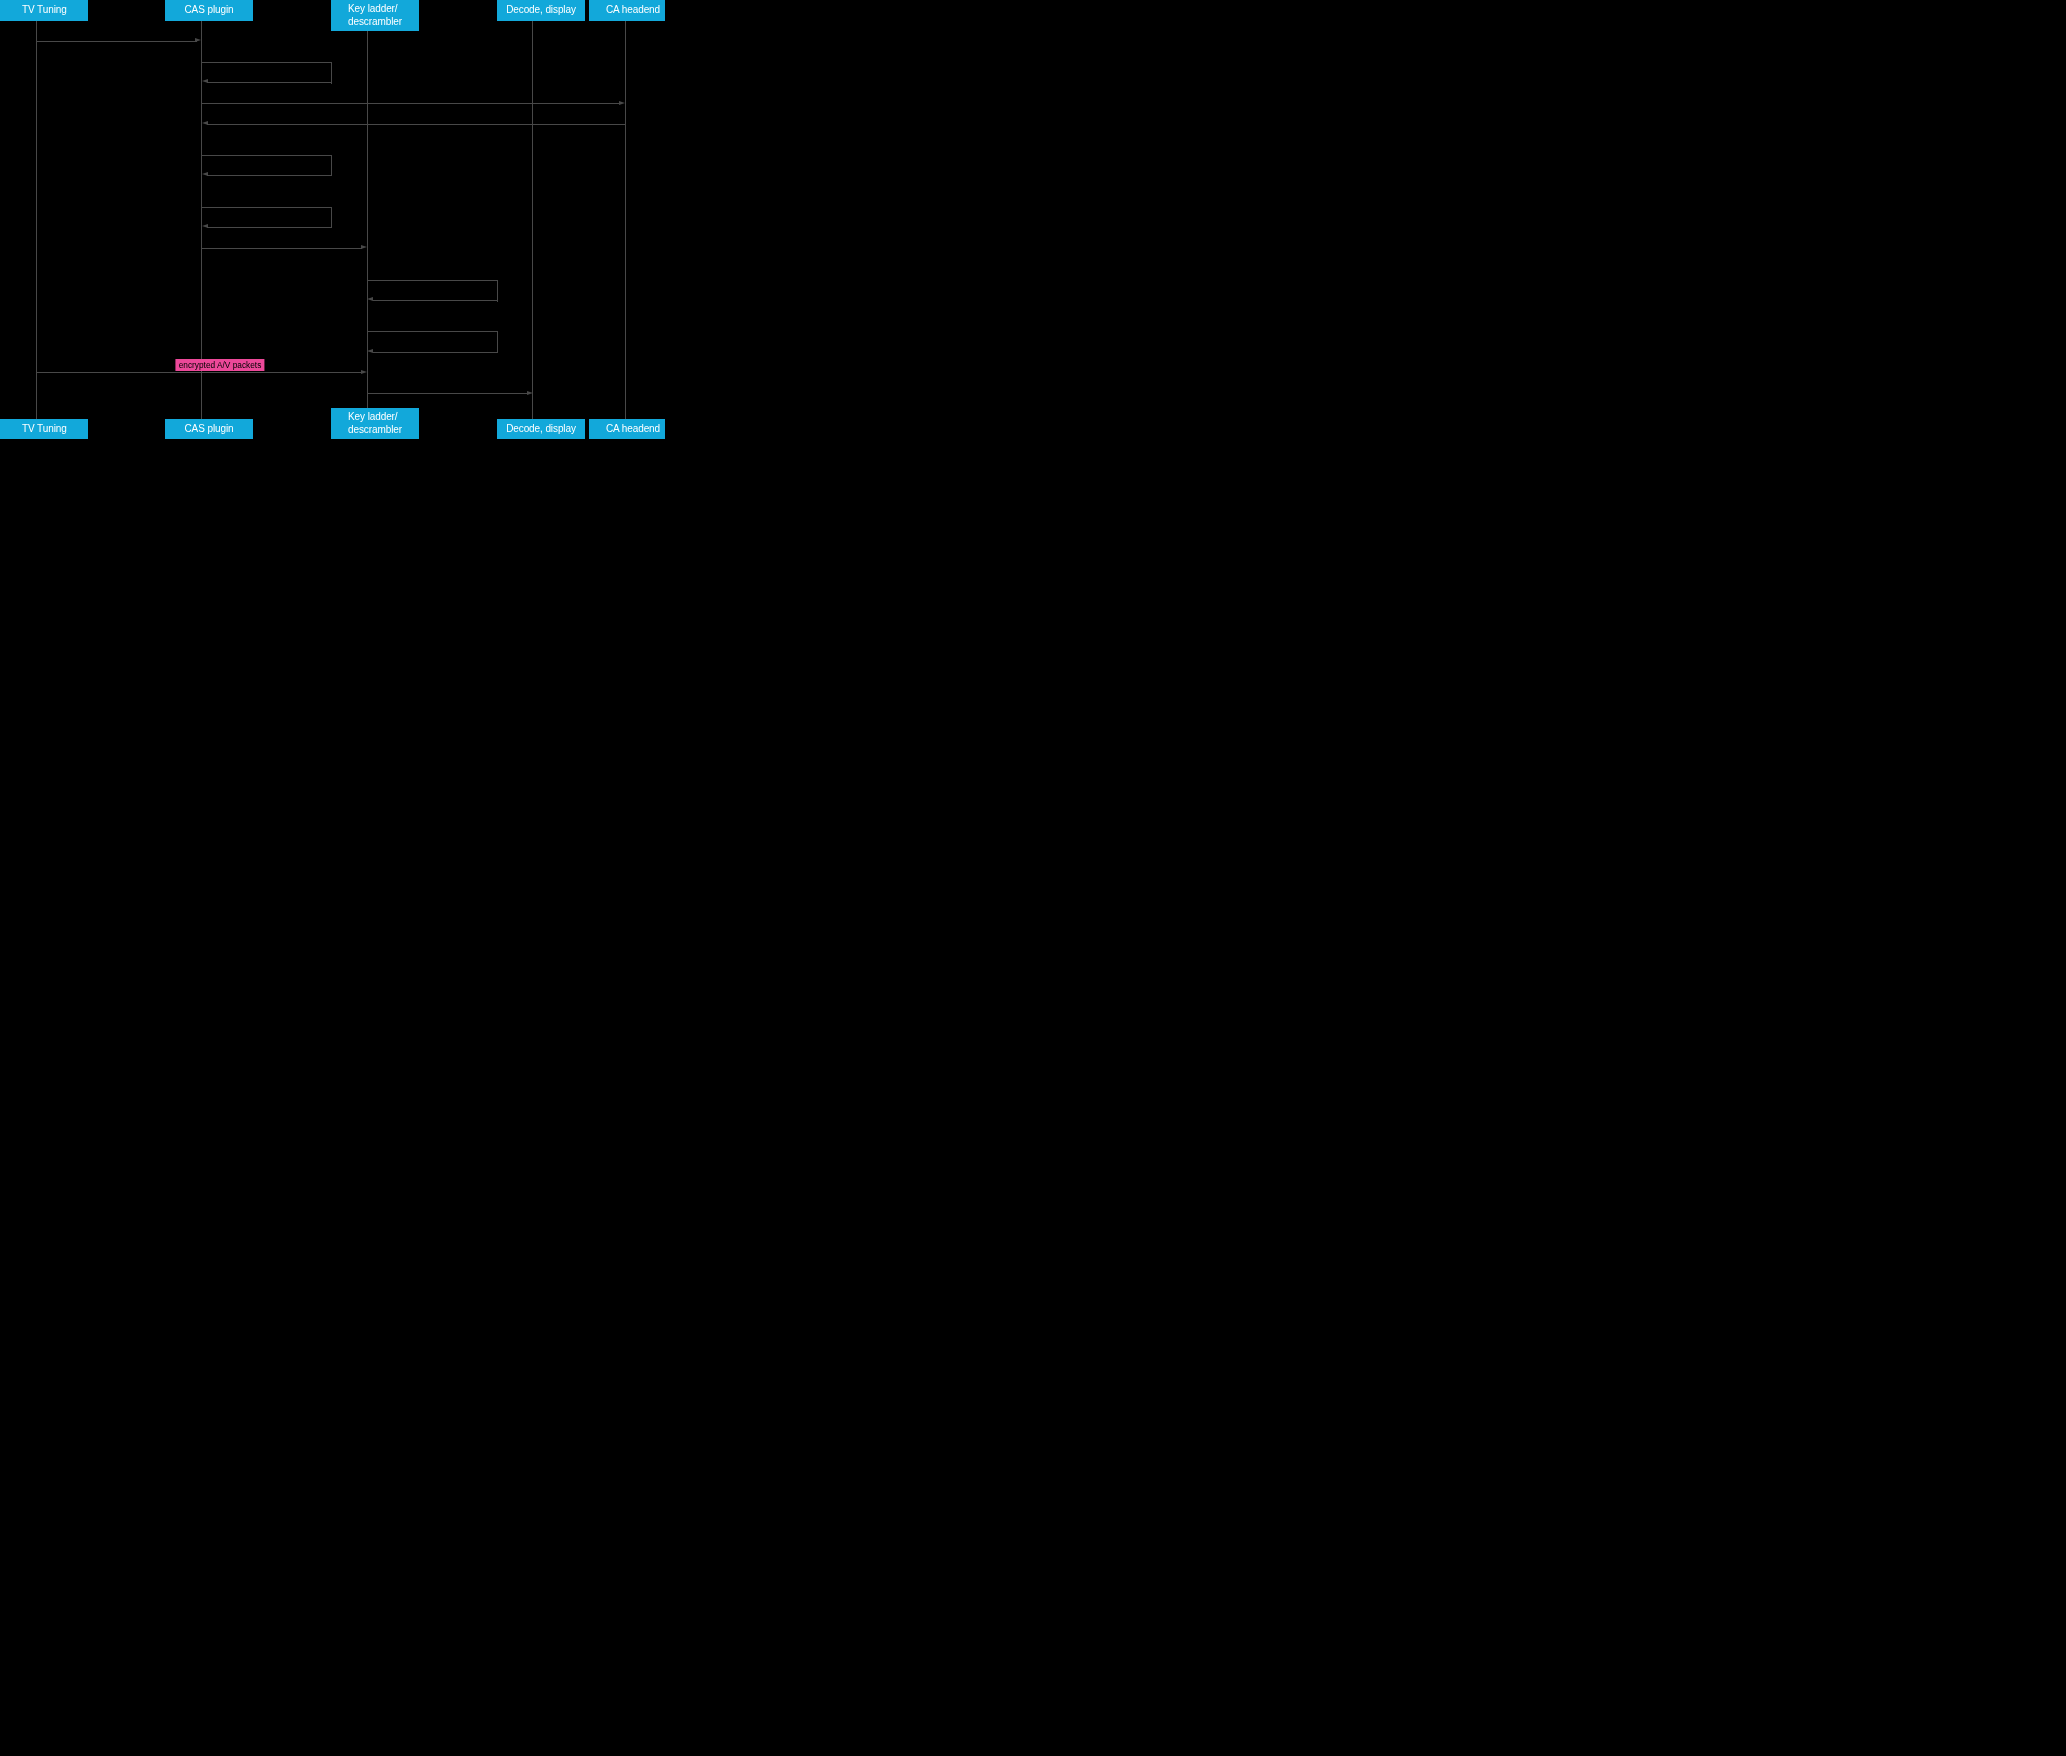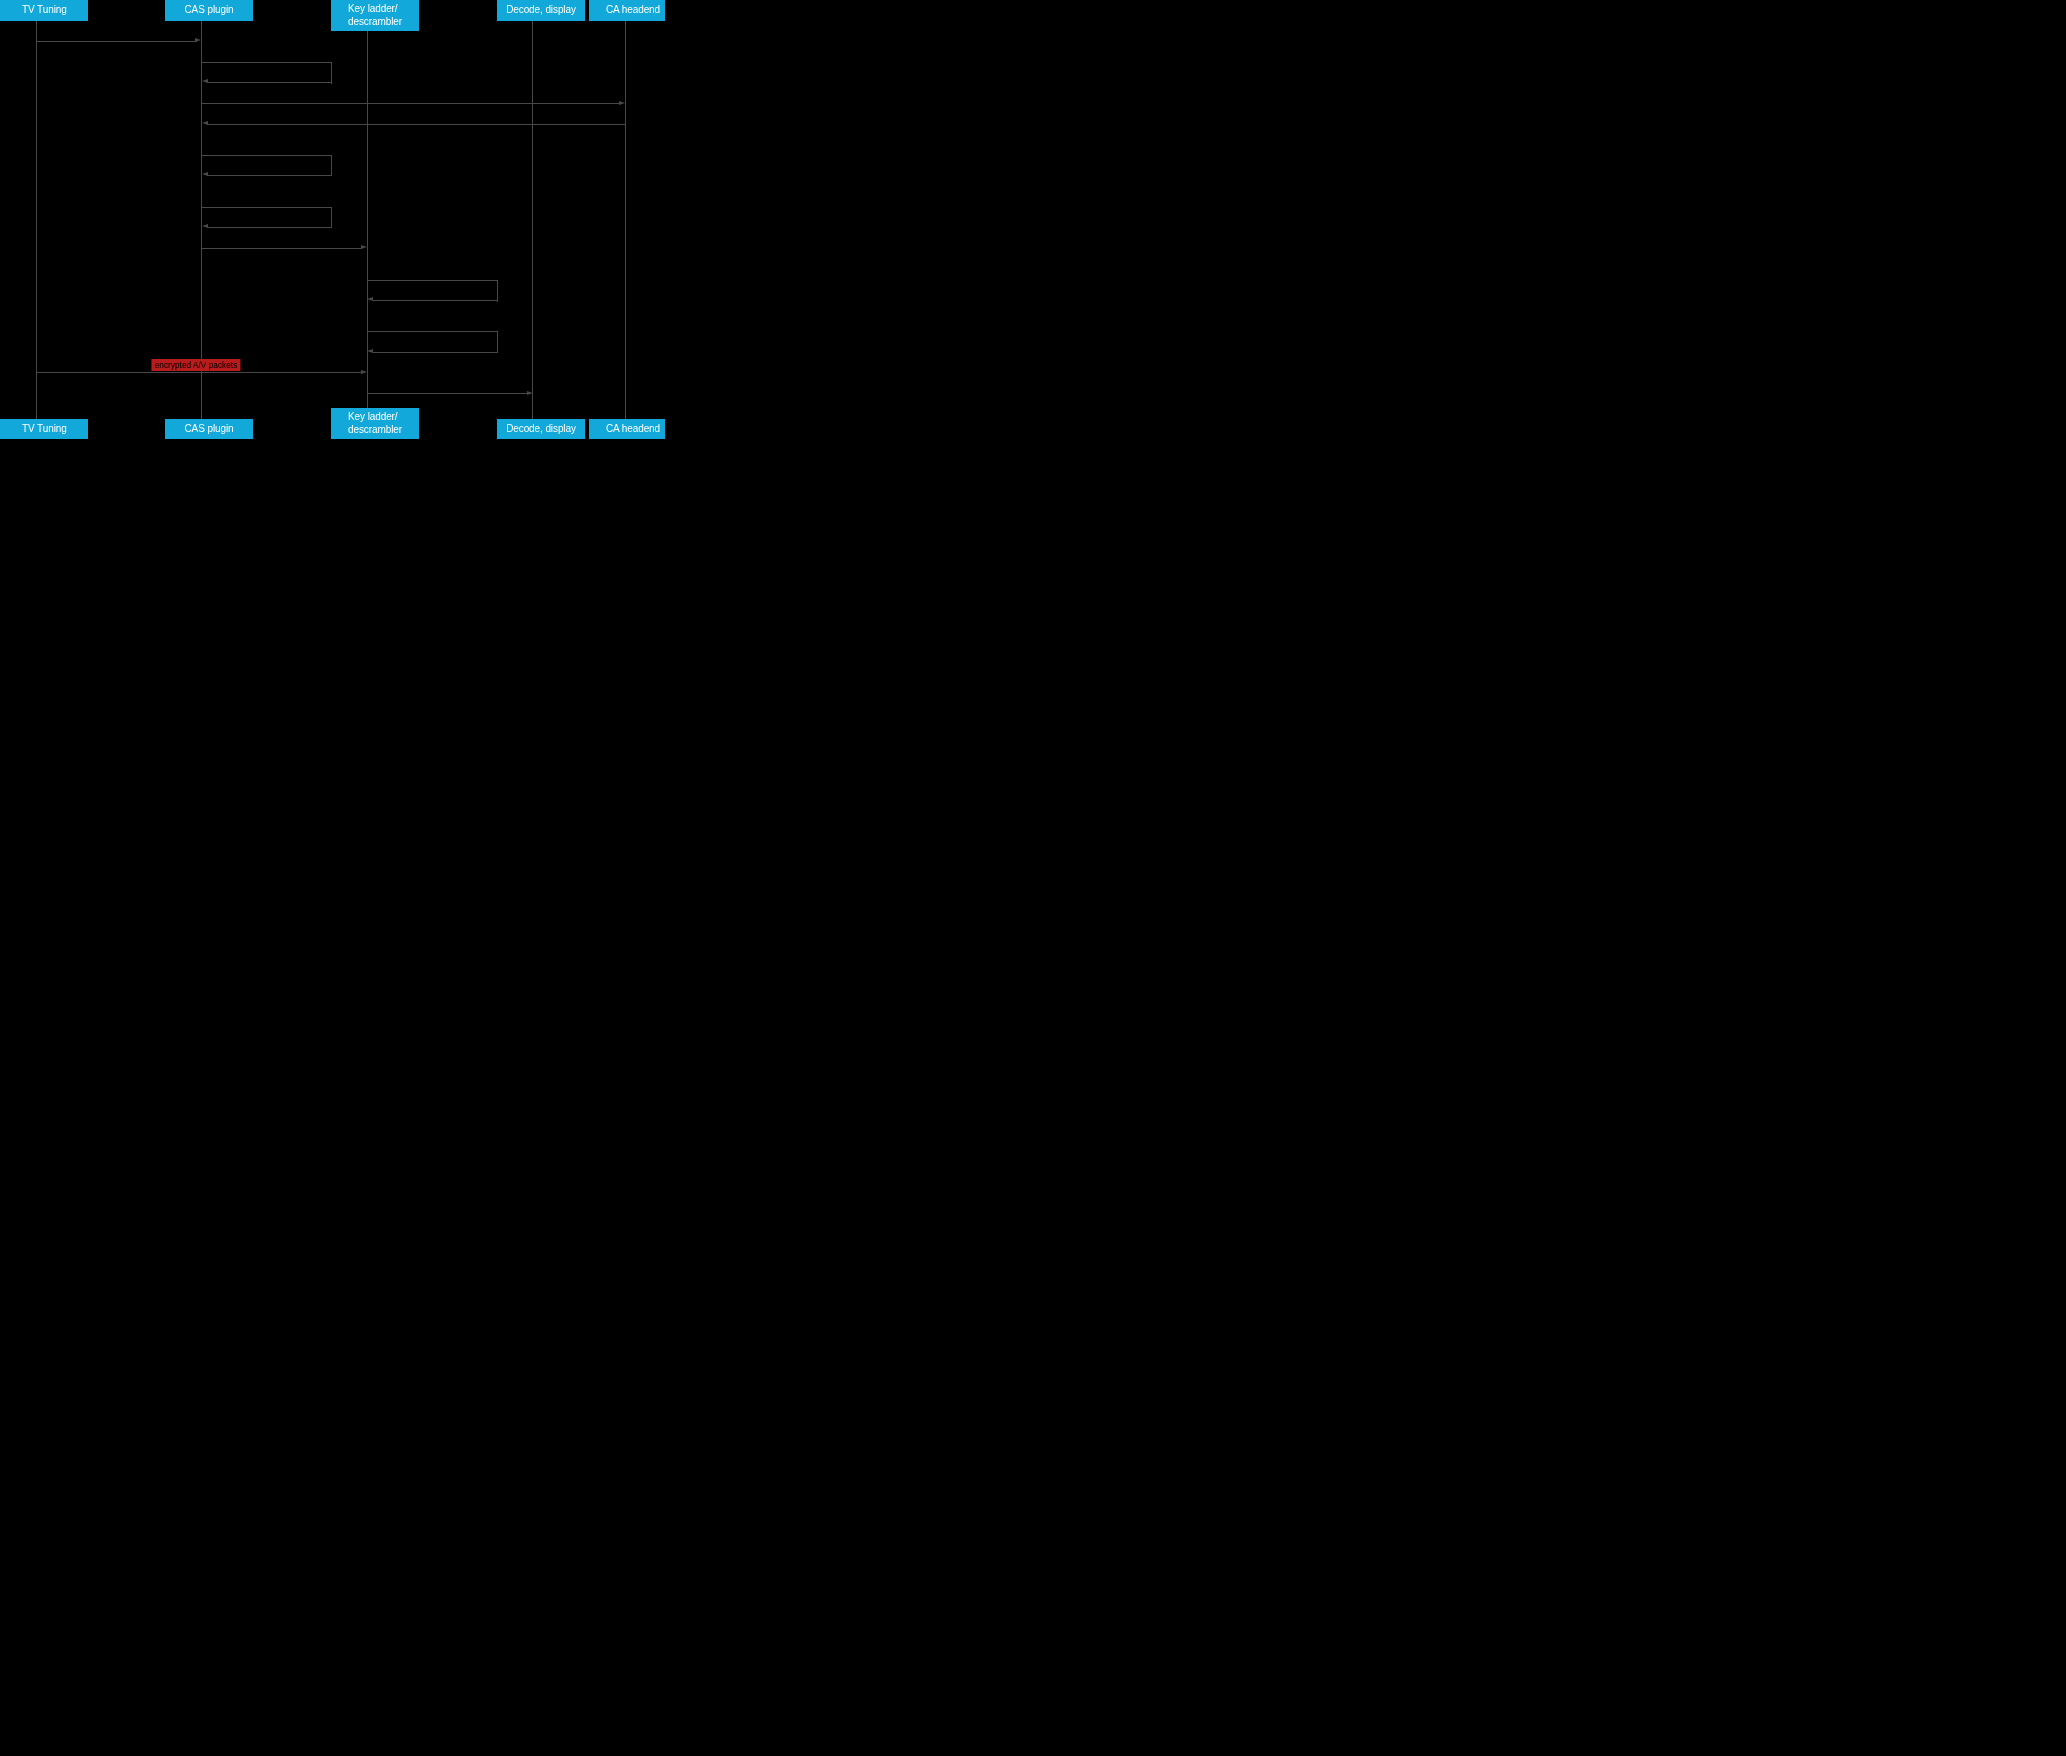--- a/index.html
+++ b/index.html
@@ -94,17 +94,17 @@
     <div class="msg-line" style="left: 202px; top: 248px; width: 160px; background: rgb(72, 72, 72);"></div>
     <div class="arrowhead" style="left: 361px; top: 245px; border-left: 6.2px solid rgb(72, 72, 72);"></div>
     <div class="self-loop" style="left: 368px; top: 280px; width: 129px; height: 20.7px; border-color: rgb(72, 72, 72);"></div>
     <div class="msg-line" style="left: 373px; top: 300px; width: 125px; background: rgb(72, 72, 72);"></div>
     <div class="arrowhead" style="left: 367px; top: 297px; border-right: 6.2px solid rgb(72, 72, 72);"></div>
     <div class="self-loop" style="left: 368px; top: 331px; width: 129px; height: 20.7px; border-color: rgb(72, 72, 72);"></div>
     <div class="msg-line" style="left: 373px; top: 352px; width: 125px; background: rgb(72, 72, 72);"></div>
     <div class="arrowhead" style="left: 367px; top: 349px; border-right: 6.2px solid rgb(72, 72, 72);"></div>
     <div class="msg-line" style="left: 37px; top: 372px; width: 325px; background: rgb(72, 72, 72);"></div>
     <div class="arrowhead" style="left: 361px; top: 370px; border-left: 6.2px solid rgb(72, 72, 72);"></div>
-    <div class="msg-label" style="left: 196px; top: 359px; background: #b91c1c; color: rgb(0, 0, 0);">encrypted A/V packets</div>
+    <div class="msg-label" style="left: 220px; top: 359px; background: #ec4899; color: rgb(0, 0, 0);">encrypted A/V packets</div>
     <div class="msg-line" style="left: 367px; top: 393px; width: 160px; background: rgb(72, 72, 72);"></div>
     <div class="arrowhead" style="left: 527px; top: 391px; border-left: 6.2px solid rgb(72, 72, 72);"></div>
   </div>
 
 
 </body></html>

